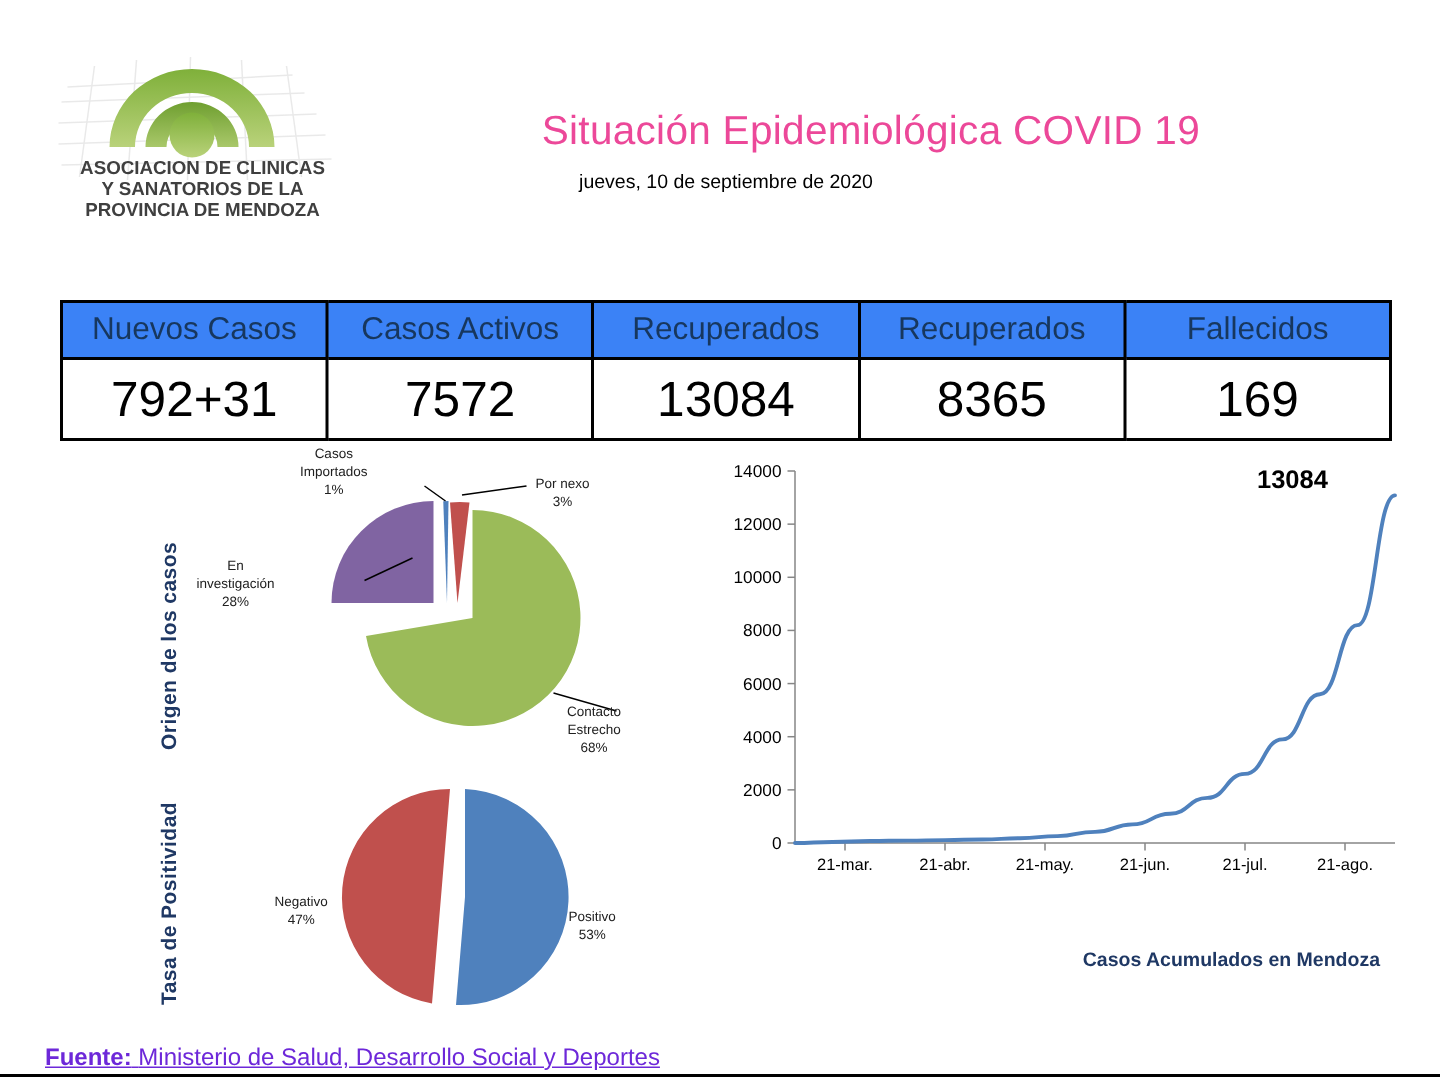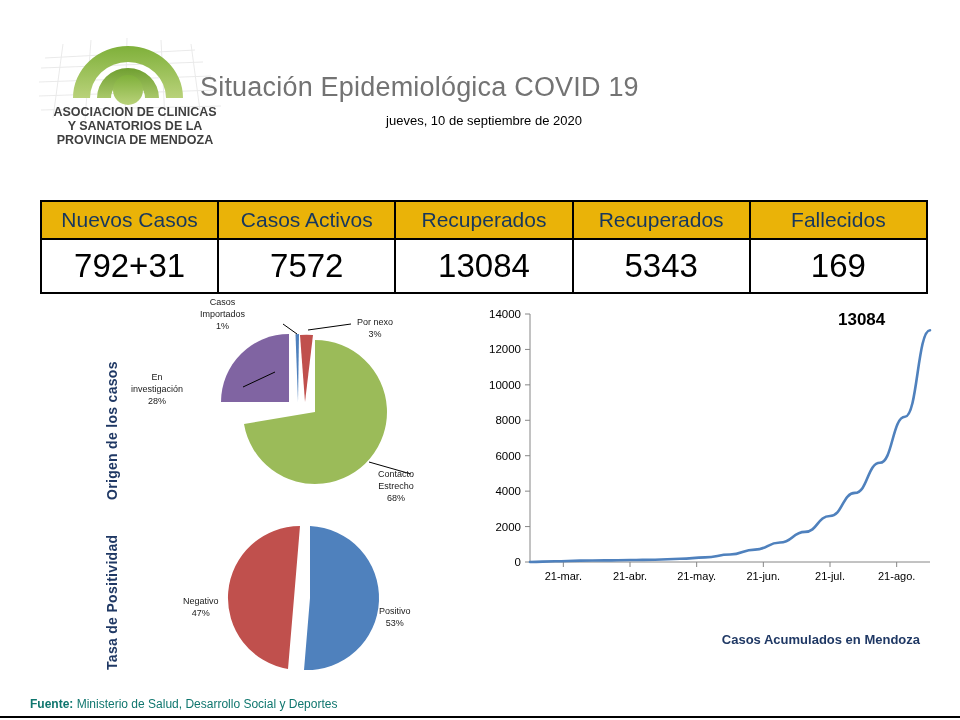--- a/index.html
+++ b/index.html
@@ -11,40 +11,40 @@
     overflow:hidden;
     color:#000;
   }
 
   
   #logo{position:absolute;left:35px;top:20px;width:205px;height:125px;}
   #logo svg{display:block;}
 
   #title{
     position:absolute;left:200px;top:72px;width:600px;
-    text-align:left;font-size:27px;font-weight:400;color:#737373;
+    text-align:right;font-size:27px;font-weight:400;color:#ec4899;
     letter-spacing:.2px;white-space:nowrap;
   }
   #subtitle{
     position:absolute;left:184px;top:113px;width:600px;
     text-align:center;font-size:13px;color:#000000;
   }
 
   
   #stats{
     position:absolute;left:40px;top:200px;width:888px;
     border-collapse:collapse;table-layout:fixed;
   }
   #stats th,#stats td{
     border:2px solid #000;
     text-align:center;
     padding:0;
   }
   #stats th{
-    background:#eab308;
+    background:#3b82f6;
     font-size:21px;font-weight:400;color:#17375e;
     height:36px;line-height:36px;
   }
   #stats td{
     background:#fff;
     font-size:33px;font-weight:400;color:#000;
     height:52px;line-height:52px;
   }
 
   
@@ -74,21 +74,21 @@
     text-align:right;font-size:13px;font-weight:bold;color:#1f3864;
   }
   #bigValue{
     position:absolute;left:838px;top:310px;
     font-size:17px;font-weight:bold;color:#000;
   }
 
   
   #footer{
     position:absolute;left:30px;top:697px;
-    font-size:12px;color:#0f766e;
+    font-size:16px;color:#6d28d9;text-decoration:underline;
   }
   #footer b{font-weight:bold;}
   #footerRule{
     position:absolute;left:0;top:716px;width:960px;height:2px;background:#000;
   }
 </style>
 </head>
 <body>
 
 <div id="logo">
@@ -135,21 +135,21 @@
       <th>Recuperados</th>
       <th>Recuperados</th>
       <th>Fallecidos</th>
     </tr>
   </thead>
   <tbody>
     <tr>
       <td>792+31</td>
       <td>7572</td>
       <td>13084</td>
-      <td>5343</td>
+      <td>8365</td>
       <td>169</td>
     </tr>
   </tbody>
 </table>
 
 <div class="vlabel" id="vlabel-origen">Origen de los casos</div>
 <div class="vlabel" id="vlabel-tasa">Tasa de Positividad</div>
 
 <div class="pie-wrap" id="pie1">
   <svg width="300" height="195" viewBox="0 0 300 195" xmlns="http://www.w3.org/2000/svg">

